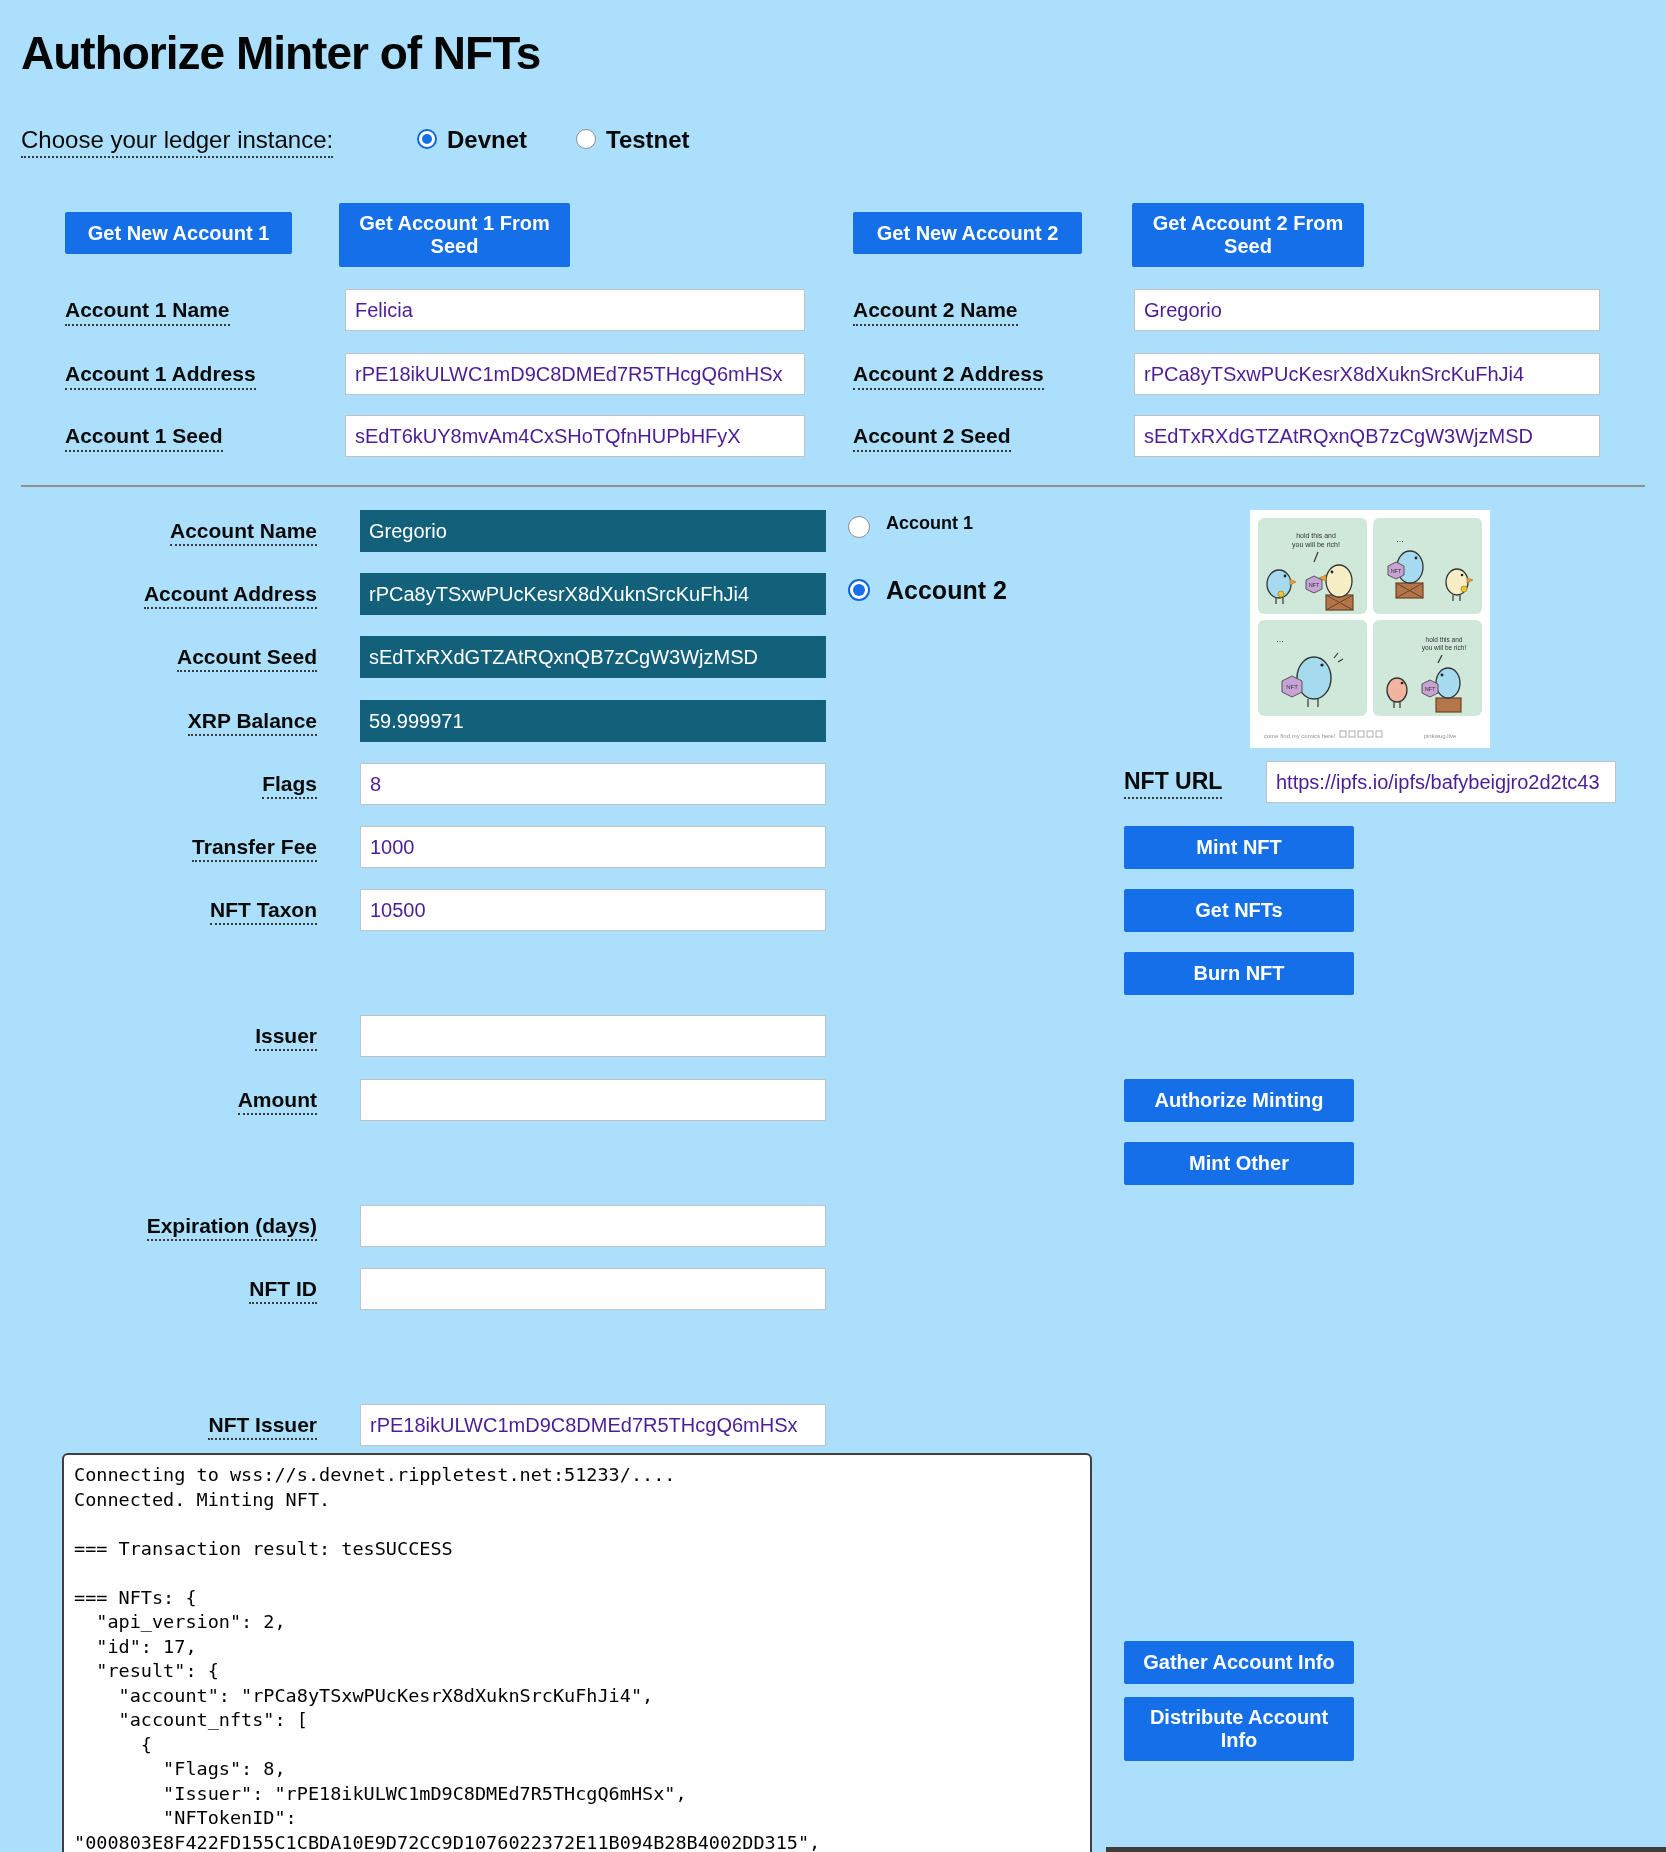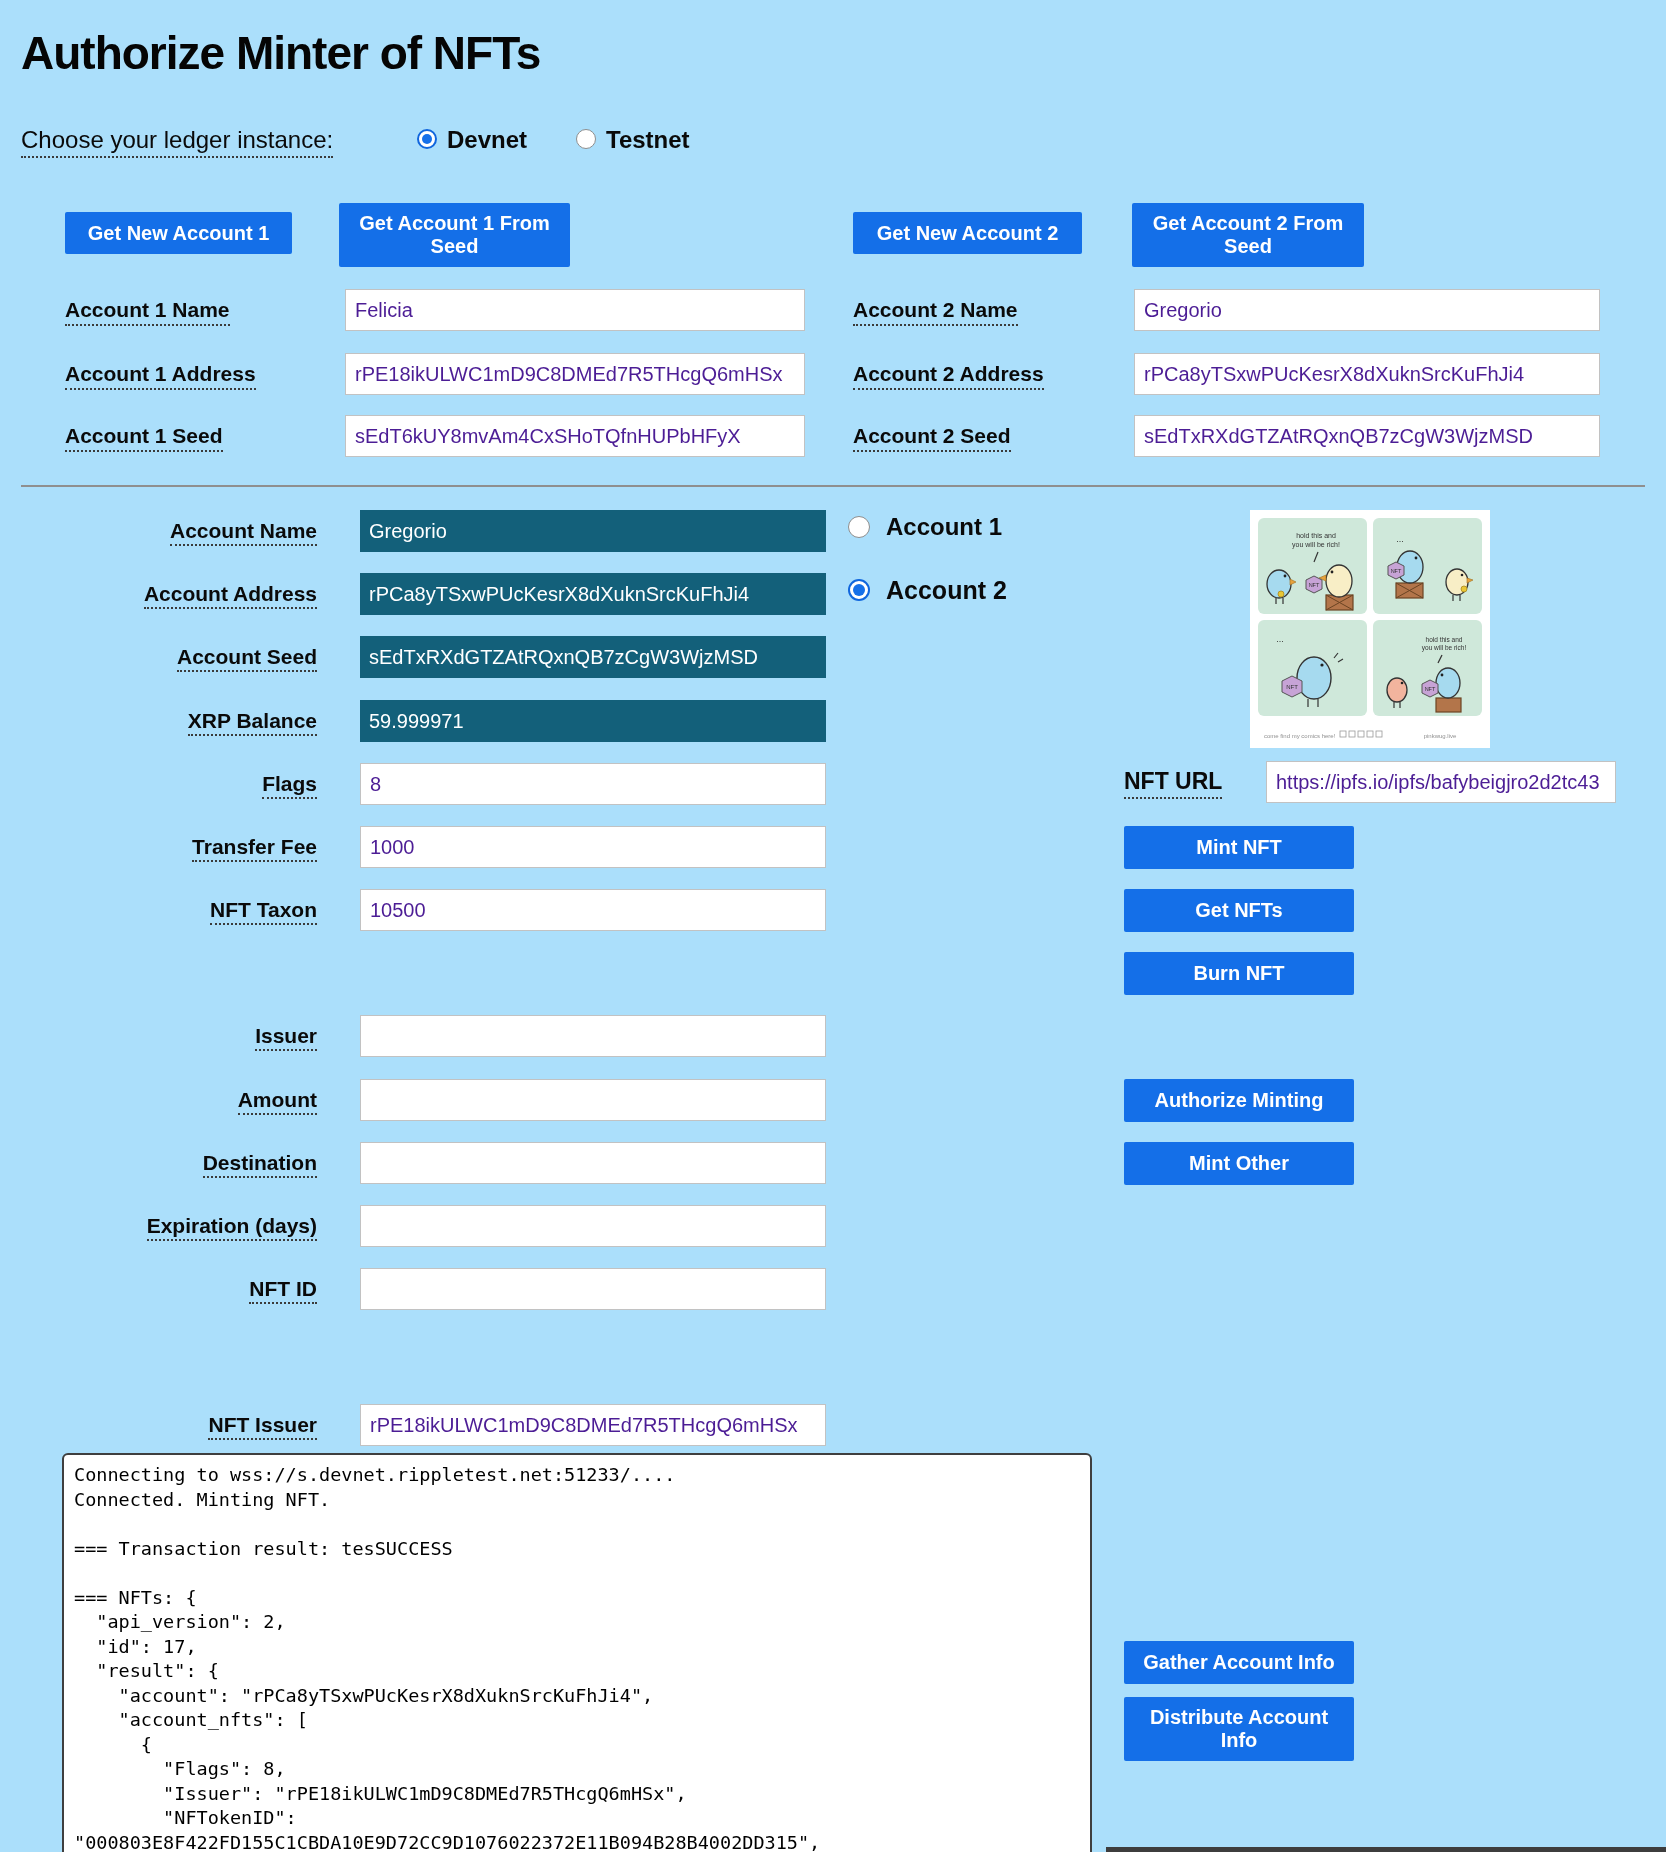--- a/index.html
+++ b/index.html
@@ -99,39 +99,35 @@
     <input class="inp" value="10500" style="">
   </div>
   <div class="frow" style="top:1015px">
     <div class="flbl"><span class="lbl">Issuer</span></div>
     <input class="inp" value="" style="">
   </div>
   <div class="frow" style="top:1079px">
     <div class="flbl"><span class="lbl">Amount</span></div>
     <input class="inp" value="" style="">
   </div>
-  <div class="frow" style="top:1142px">
-    <div class="flbl"><span class="lbl">Destination</span></div>
-    <input class="inp" value="" style="">
-  </div>
   <div class="frow" style="top:1205px">
     <div class="flbl"><span class="lbl">Expiration (days)</span></div>
     <input class="inp" value="" style="">
   </div>
   <div class="frow" style="top:1268px">
     <div class="flbl"><span class="lbl">NFT ID</span></div>
     <input class="inp" value="" style="">
   </div>
   <div class="frow" style="top:1404px">
     <div class="flbl"><span class="lbl">NFT Issuer</span></div>
     <input class="inp" value="rPE18ikULWC1mD9C8DMEd7R5THcgQ6mHSx" style="">
   </div>
 
   <span class="radio" style="left:848px;top:516px;"></span>
-  <span class="biglbl" style="position:absolute;left:886px;top:513px;font-size:24px;">Account 1</span>
+  <span class="biglbl" style="position:absolute;left:886px;top:513px;font-size:18px;">Account 1</span>
   <span class="radio checked" style="left:848px;top:579px;"></span>
   <span class="biglbl" style="position:absolute;left:886px;top:576px;font-size:25px;">Account 2</span>
 
   <svg style="position:absolute;left:1250px;top:510px;" width="240" height="238" viewBox="0 0 240 238">
     <rect x="0" y="0" width="240" height="238" fill="#ffffff"></rect>
     <rect x="8" y="8" width="109" height="96" rx="6" fill="#cfe8da"></rect>
     <rect x="123" y="8" width="109" height="96" rx="6" fill="#cfe8da"></rect>
     <rect x="8" y="110" width="109" height="96" rx="6" fill="#cfe8da"></rect>
     <rect x="123" y="110" width="109" height="96" rx="6" fill="#cfe8da"></rect>
 

